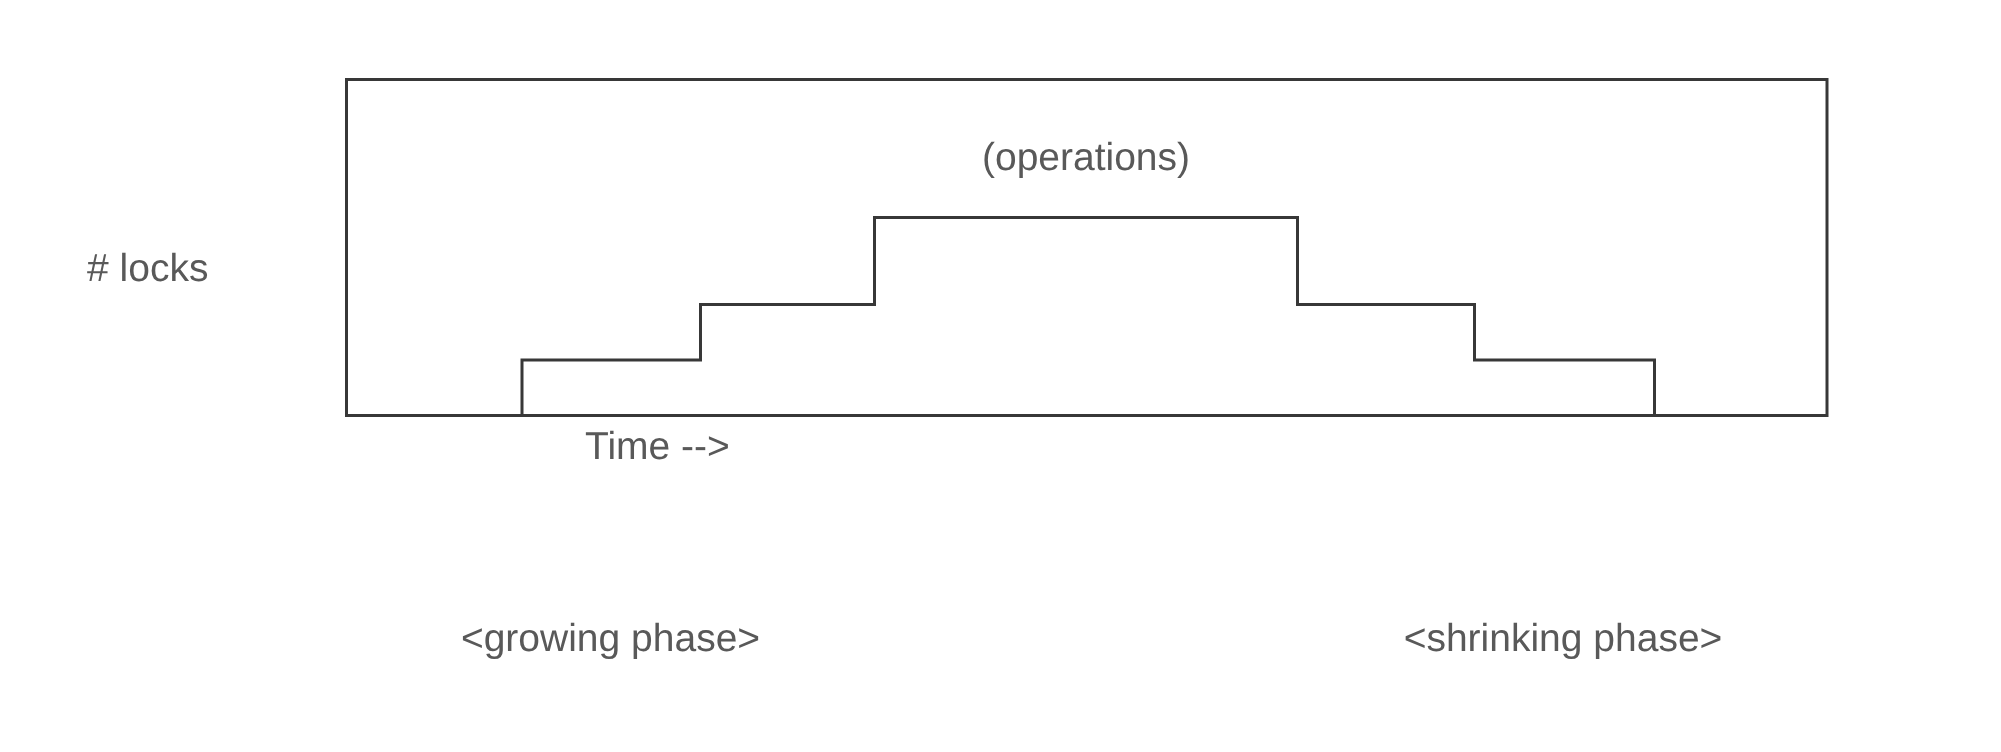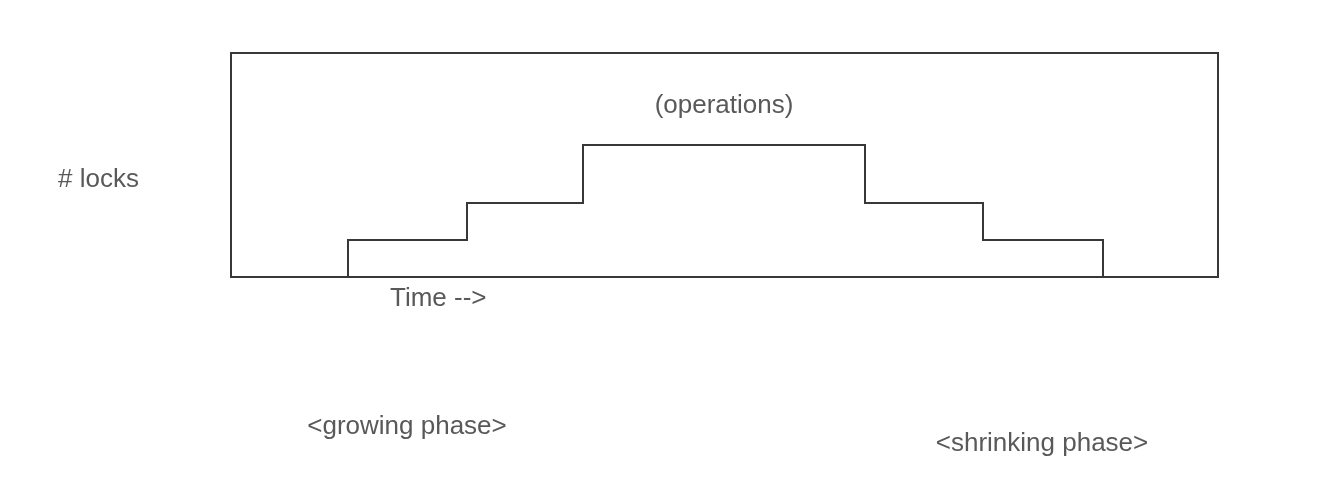--- a/index.html
+++ b/index.html
@@ -27,21 +27,21 @@
     font-size: 26px;
     line-height: 1.15;
     white-space: nowrap;
     color: #595959;
   }
   .centered { transform: translateX(-50%); }
   #y-axis-label   { left: 58px;   top: 164px; }
   #operations-label { left: 724px; top: 90px;  }
   #x-axis-label   { left: 390px;  top: 283px; }
   #growing-phase-label  { left: 407px;  top: 411px; }
-  #shrinking-phase-label { left: 1042px; top: 428px; text-align: center; }
+  #shrinking-phase-label { left: 1042px; top: 411px; text-align: center; }
 </style>
 </head>
 <body>
 
 <div class="canvas">
 
   <div id="y-axis-label" class="label"># locks</div>
 
   <svg class="plot-svg" viewBox="0 0 1334 501">
     <rect x="231" y="53" width="987" height="224" class="stroke" stroke="#383838"></rect>

